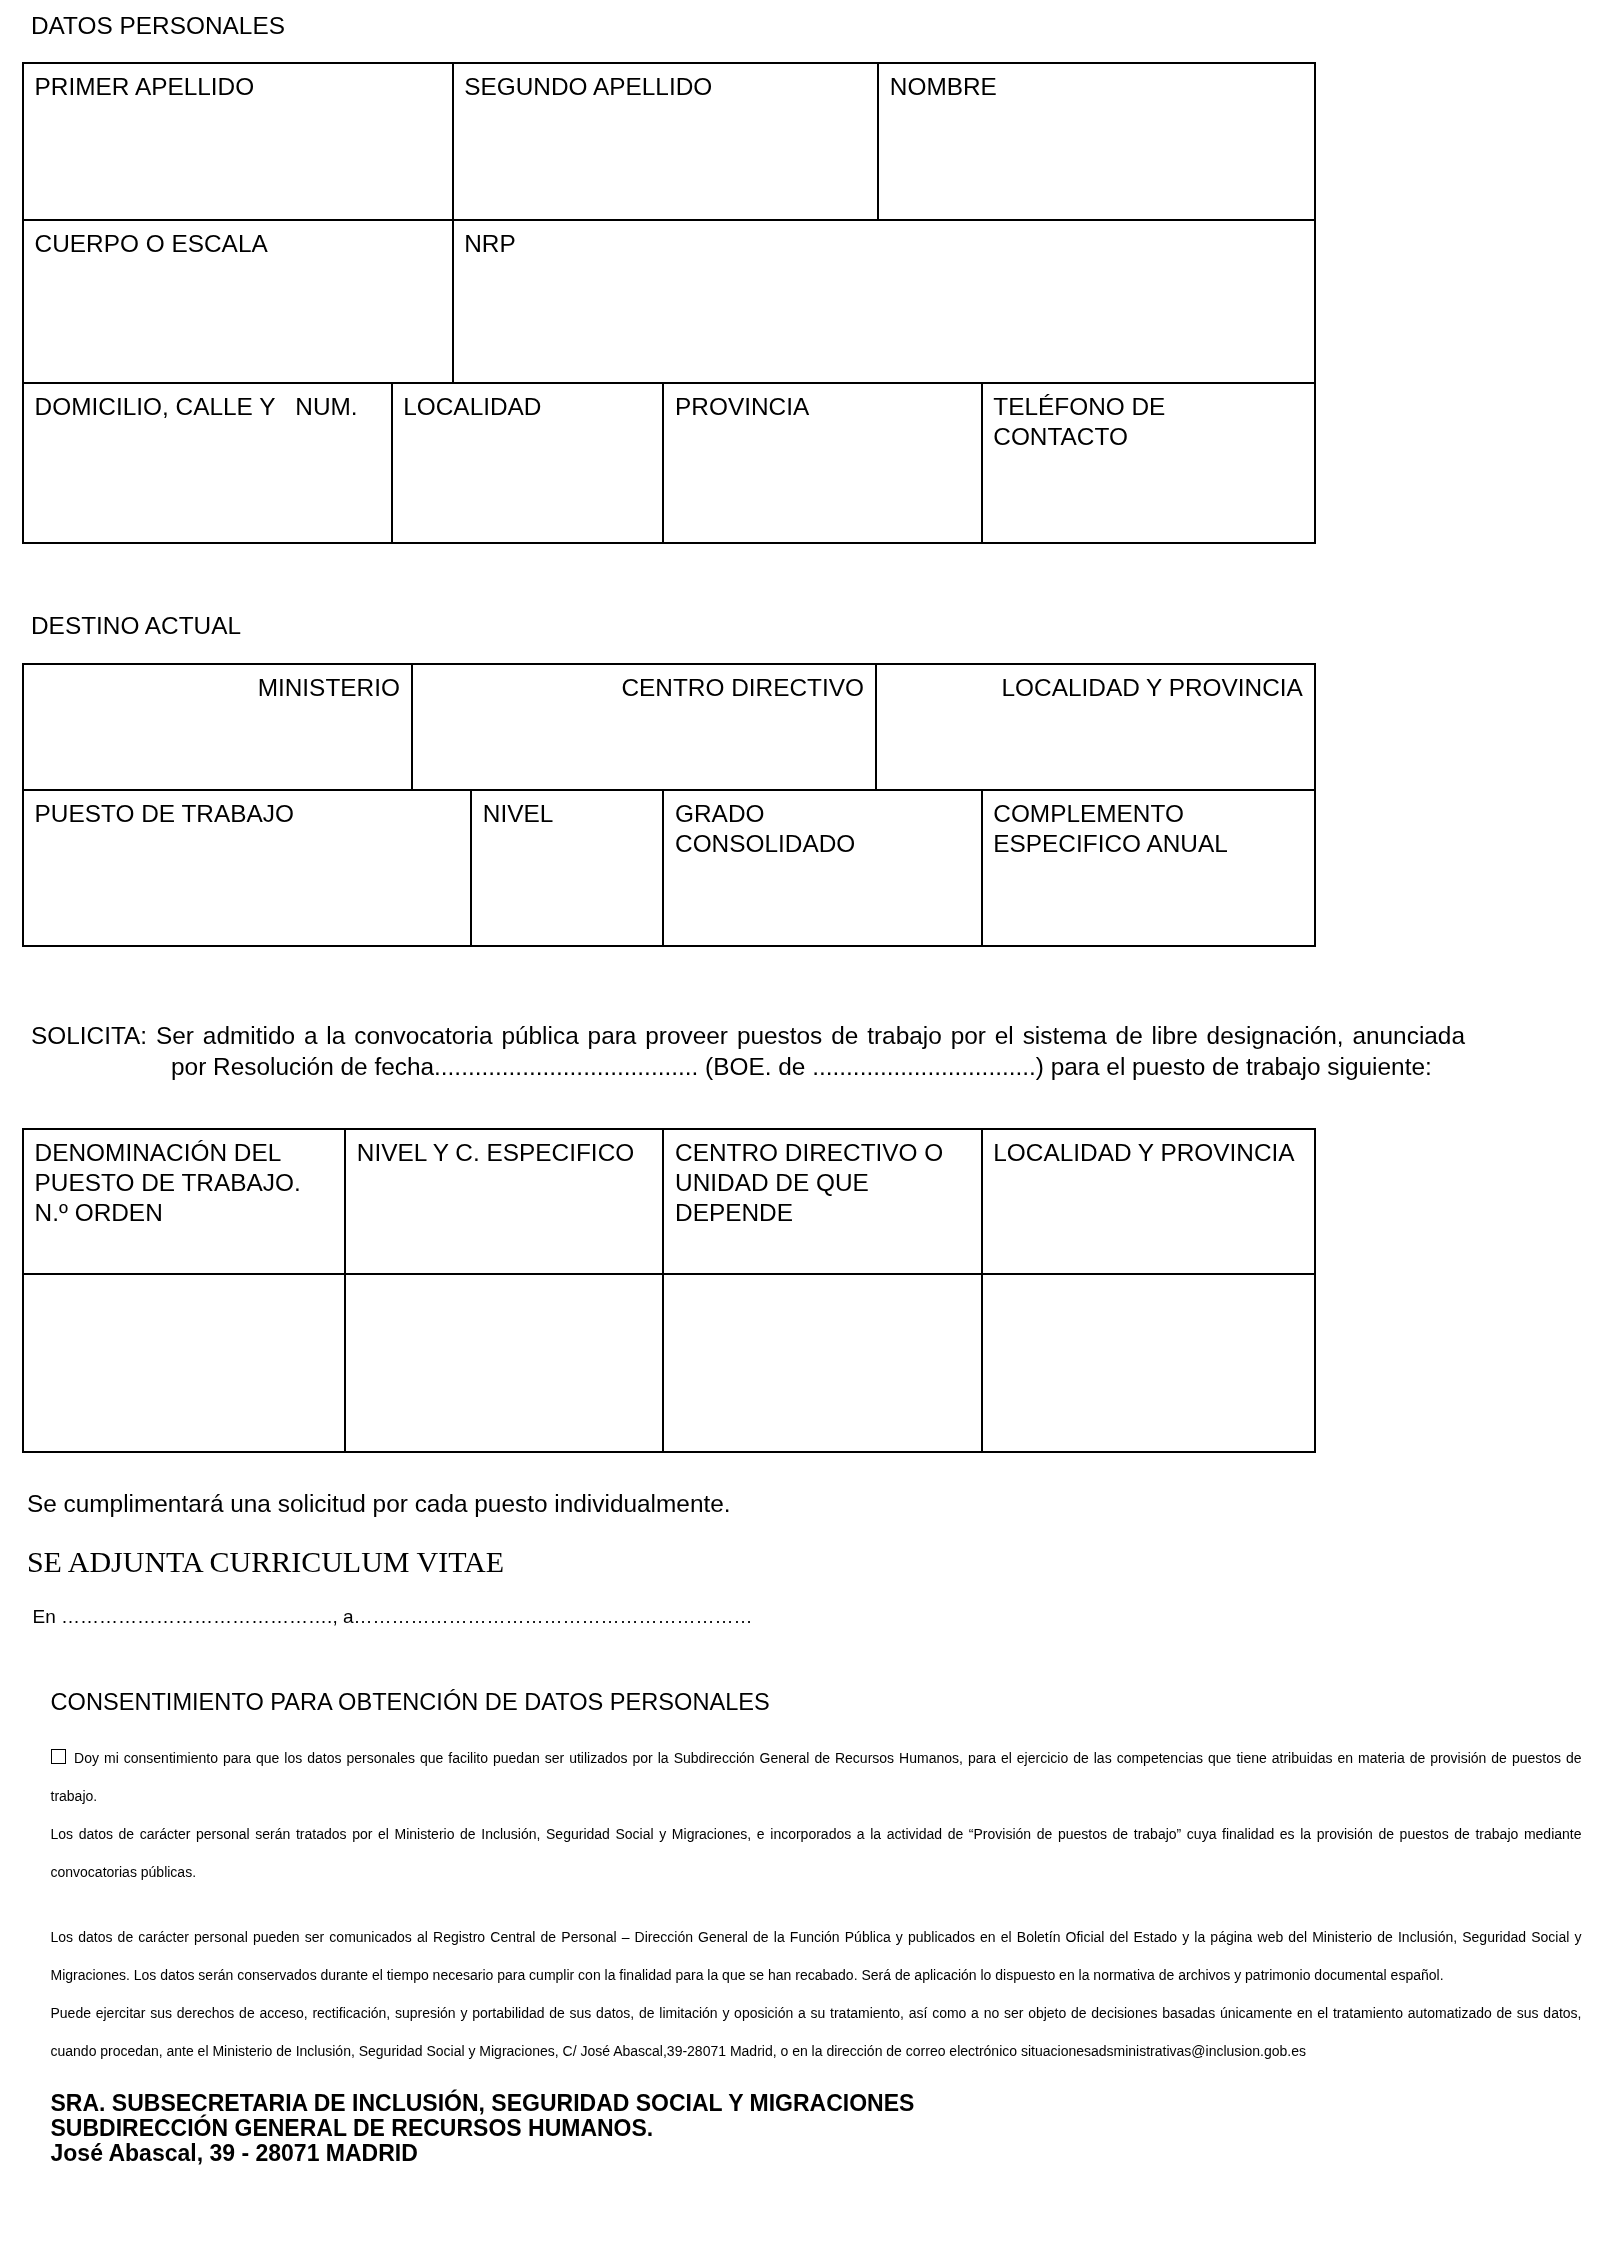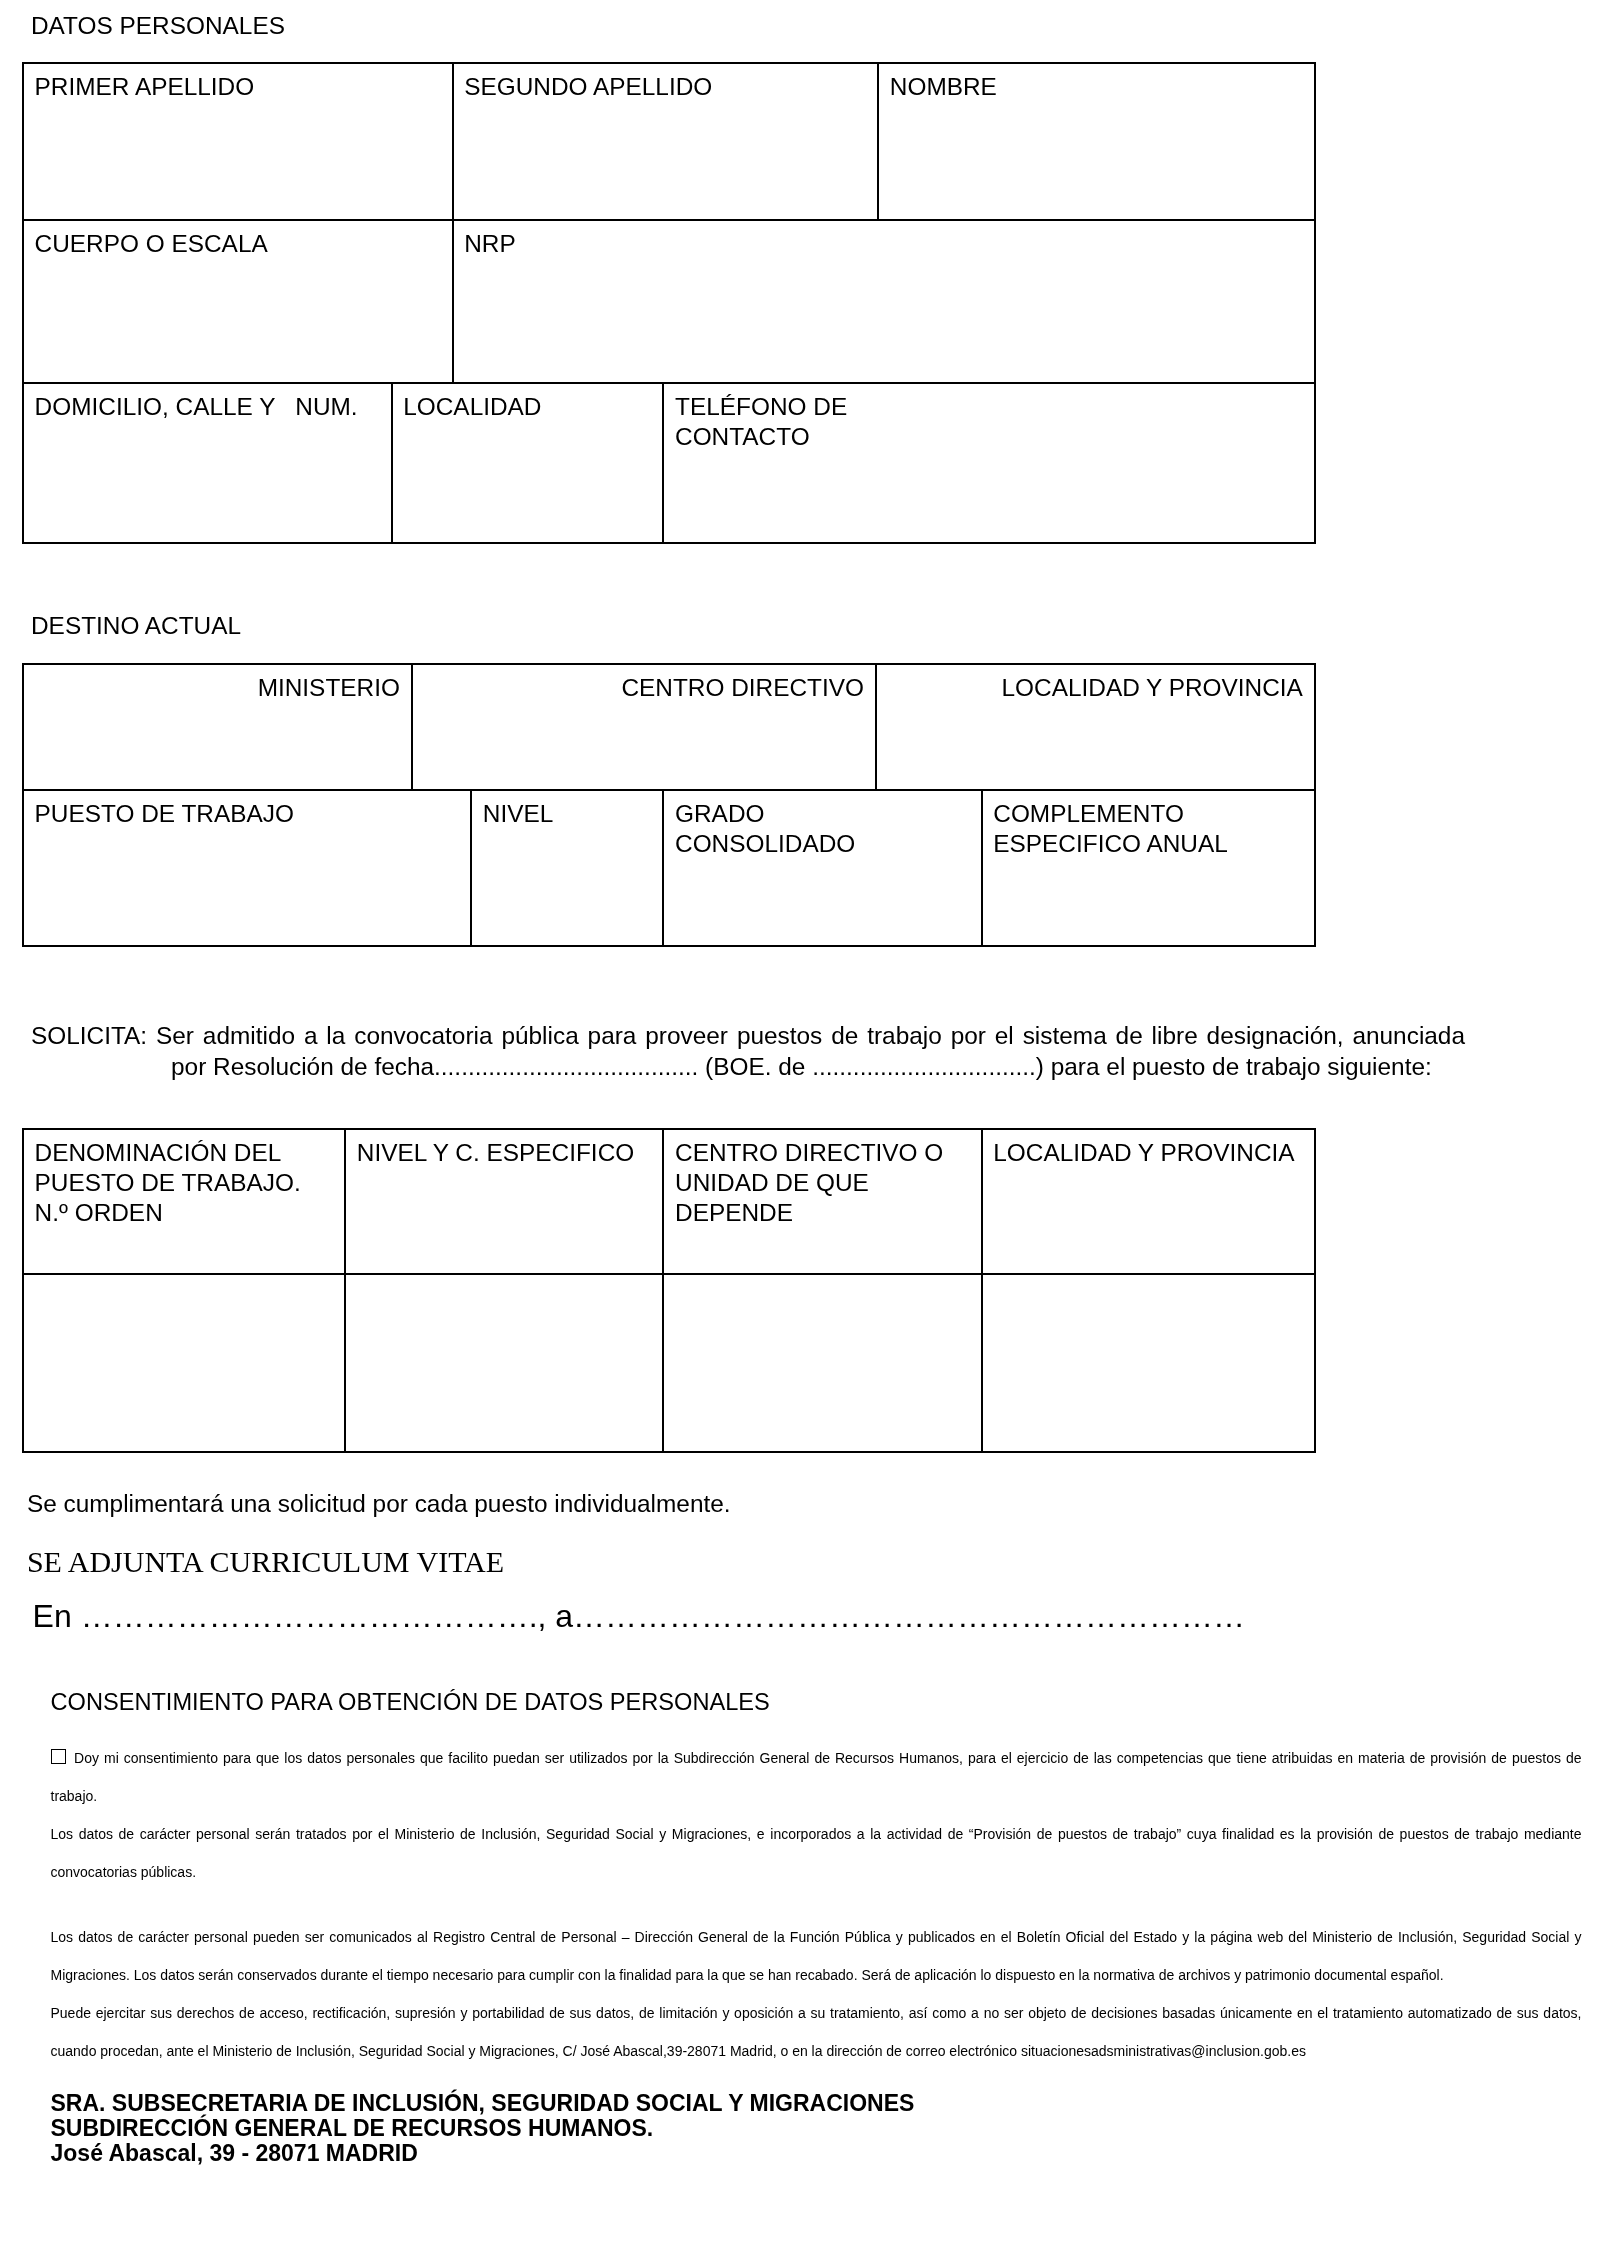--- a/index.html
+++ b/index.html
@@ -36,21 +36,21 @@
   .solicita {
     margin: 73px 0 0 9px;
     width: 1434px;
     font-size: 24.4px; line-height: 31px;
     text-align: justify;
     padding-left: 140px; text-indent: -140px;
   }
 
   .note1 { margin: 36px 0 0 4.9px; font-size: 24.4px; line-height: 29px; }
   .note2 { margin: 29px 0 0 4.9px; font-size: 30px; line-height: 29px; font-family: Liberation Serif, serif; }
-  .dateline { margin: 26px 0 0 10.6px; font-size: 32px; line-height: 29px; }
+  .dateline { margin: 26px 0 0 10.6px; font-size: 19px; line-height: 29px; }
 
   .consent { margin: 57px 0 0 28.5px; width: 1531px; }
   .consent-title { font-size: 23.6px; line-height: 28px; font-weight: 400; margin-top: 16px; }
   .cpar { font-size: 14px; line-height: 38px; text-align: justify; }
   .cpar.first { margin-top: 23px; }
   .cpar.gap { margin-top: 27px; }
   .cbx {
     display: inline-block; width: 15.5px; height: 15.5px;
     border: 1.6px solid #000; margin-right: 8.1px;
     vertical-align: -0.8px; background: #fff;
@@ -84,20 +84,23 @@
       <div class="fc">
           <div class="lbl">NRP</div>
         </div>
     </div>
     <div class="fr t1rc">
       <div class="fc">
           <div class="lbl">DOMICILIO, CALLE Y   NUM.</div>
         </div>
       <div class="fc">
           <div class="lbl">LOCALIDAD</div>
+        </div>
+      <div class="fc">
+          <div class="lbl">PROVINCIA</div>
         </div>
       <div class="fc">
           <div class="lbl">TELÉFONO DE CONTACTO</div>
         </div>
     </div>
   </div>
 
   <h1 class="sec-title second">DESTINO ACTUAL</h1>
 
   <div class="ft ft2">

